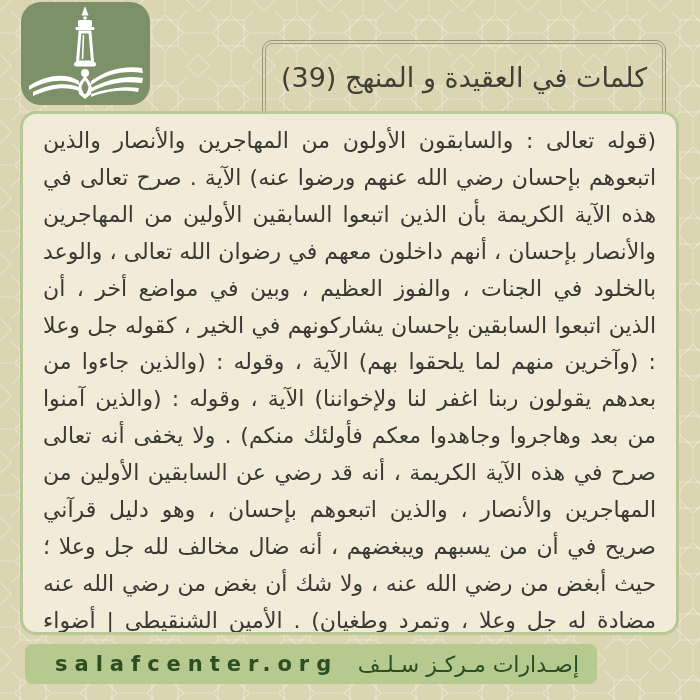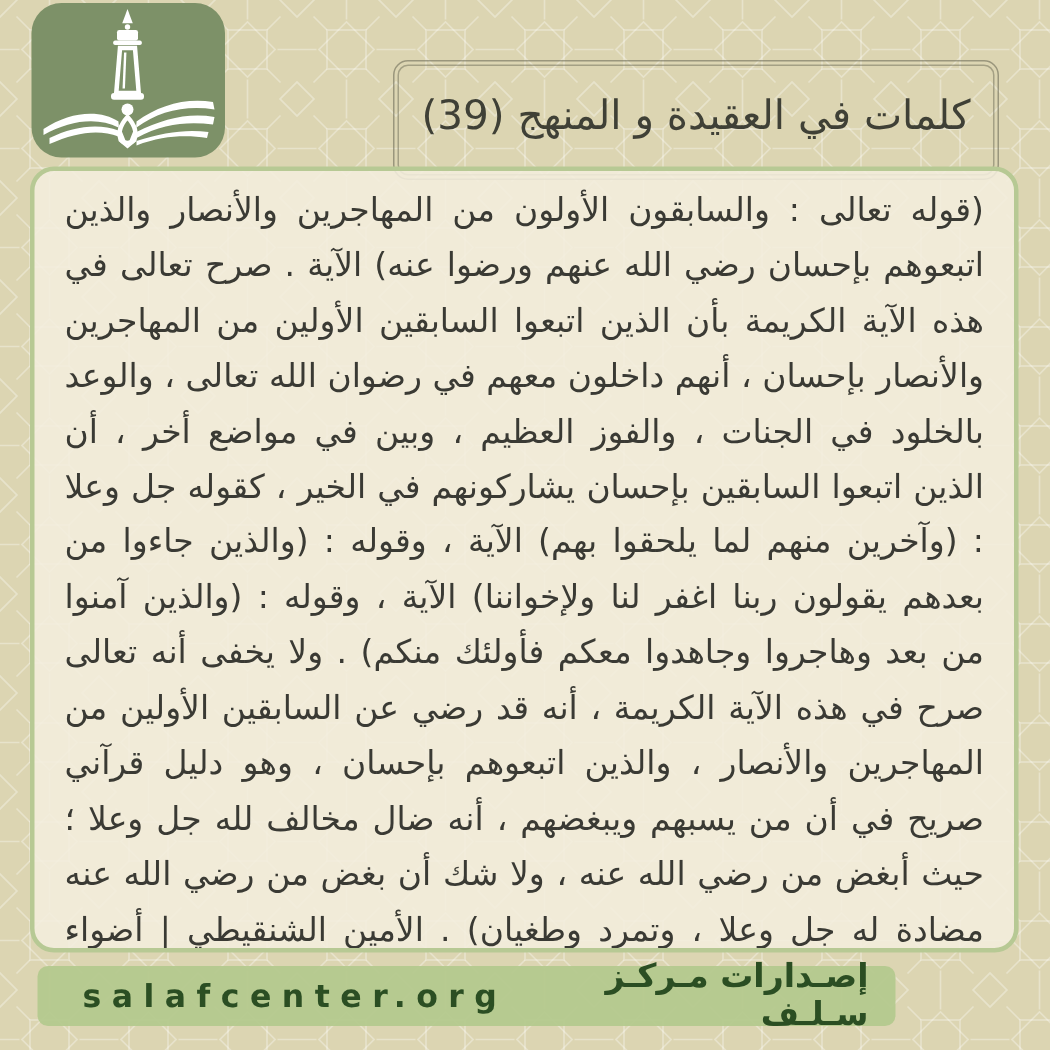--- a/index.html
+++ b/index.html
@@ -70,21 +70,21 @@
     background:rgba(180,201,141,0.94);
     border-radius:7px;
     display:flex;align-items:center;justify-content:space-between;
     padding:0 18px 0 30px;
   }
   .site{
     font-size:21px;font-weight:bold;color:#2b4e23;
     letter-spacing:7px;direction:ltr;
   }
   .publisher{
-    font-size:22px;font-weight:bold;color:#2b4e23;direction:rtl;
+    font-size:22px;font-weight:normal;color:#2b4e23;direction:rtl;
   }
 </style>
 </head>
 <body>
 
 <div class="page">
 
   <svg class="bg-pattern" width="700" height="700" aria-hidden="true">
     <defs>
       <pattern id="star-tile" width="66" height="66" patternUnits="userSpaceOnUse">

